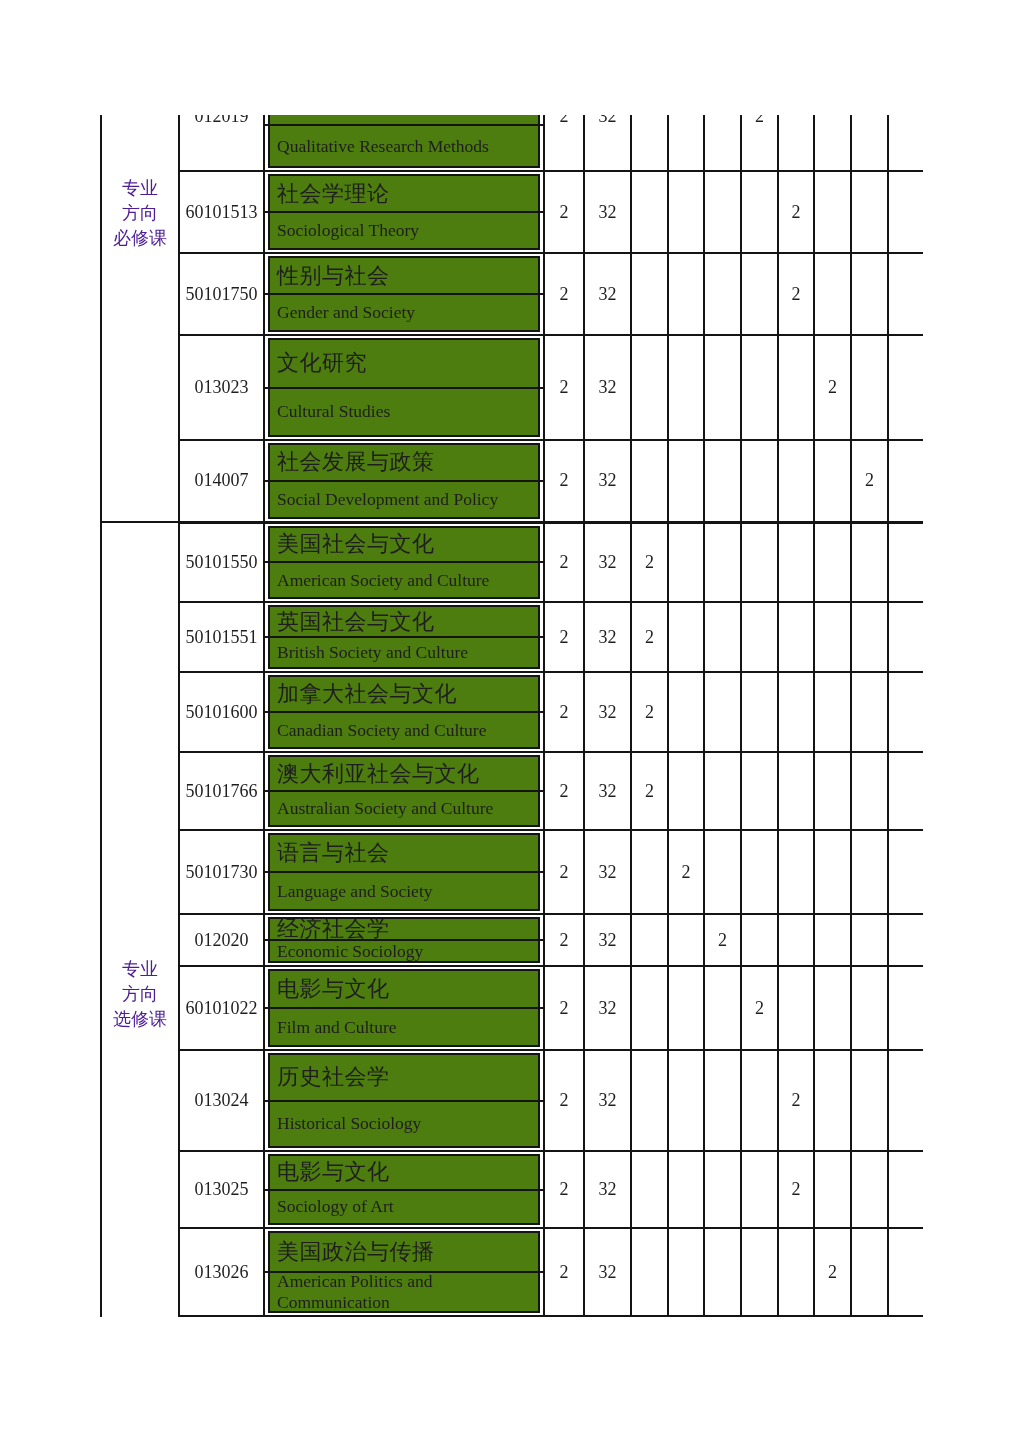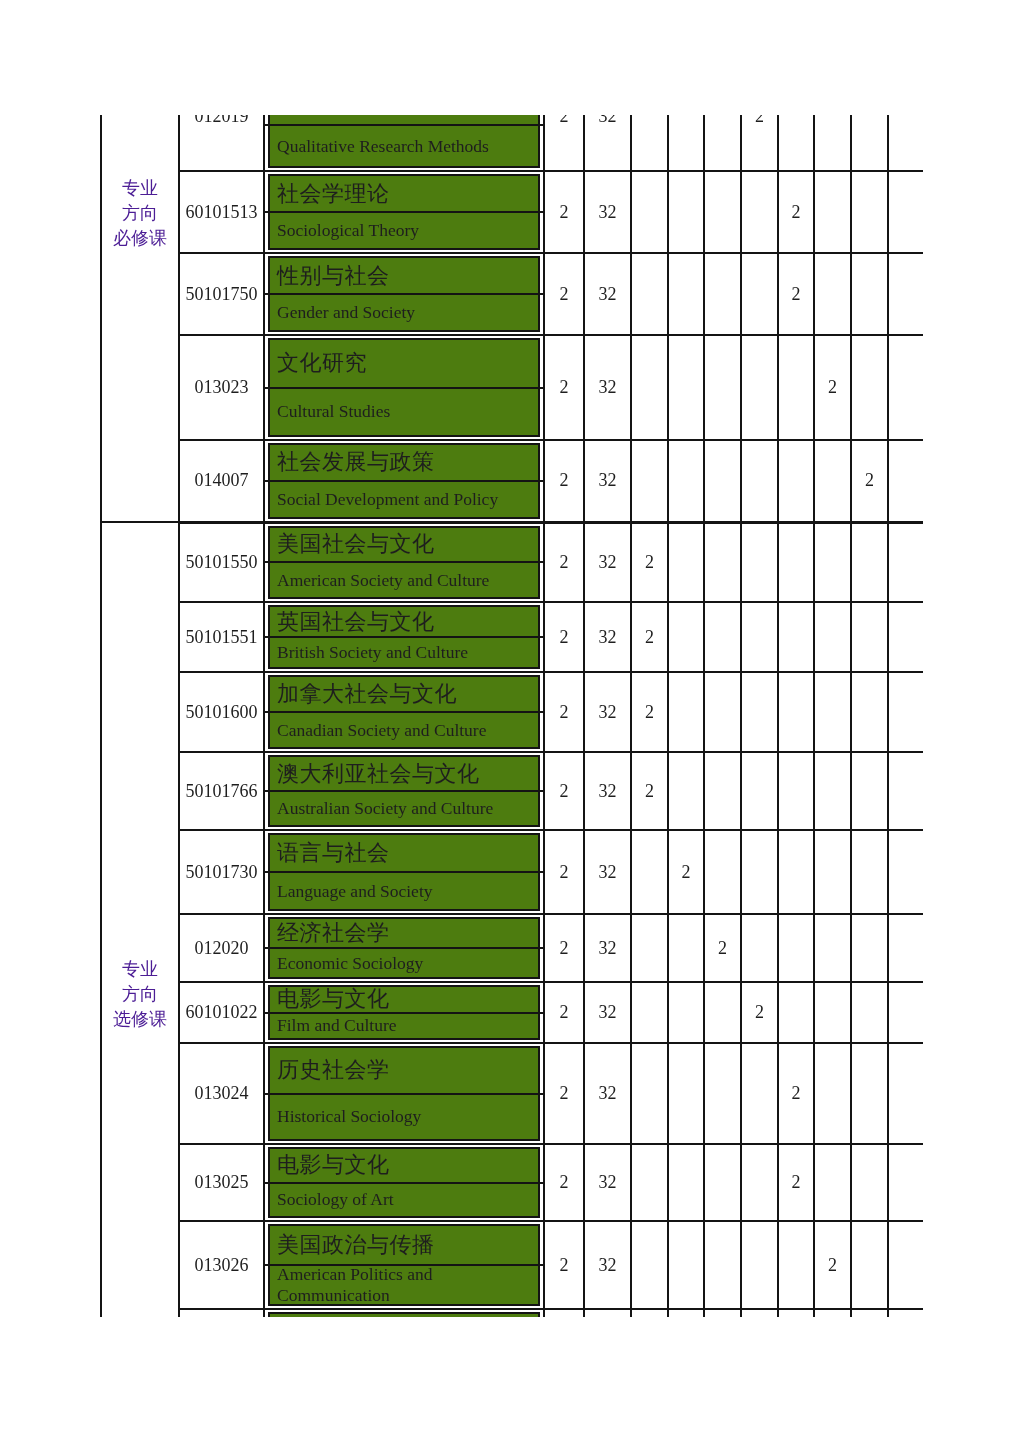--- a/index.html
+++ b/index.html
@@ -277,42 +277,42 @@
         <td class="num"></td>
         <td class="num">2</td>
         <td class="num"></td>
         <td class="num"></td>
         <td class="num"></td>
         <td class="num"></td>
         <td class="num"></td>
         <td class="num"></td>
       </tr>
 
-      <tr style="height:68px">
+      <tr style="height:52px">
         <td class="code">012020</td>
         <td class="name">
           <div class="namebox">
             <div class="cn">经济社会学</div>
             <div class="split"></div>
             <div class="en">Economic Sociology</div>
           </div>
         </td>
         <td class="num">2</td>
         <td class="num">32</td>
         <td class="num"></td>
         <td class="num"></td>
         <td class="num">2</td>
         <td class="num"></td>
         <td class="num"></td>
         <td class="num"></td>
         <td class="num"></td>
         <td class="num"></td>
       </tr>
 
-      <tr style="height:61px">
+      <tr style="height:84px">
         <td class="code">60101022</td>
         <td class="name">
           <div class="namebox">
             <div class="cn">电影与文化</div>
             <div class="split"></div>
             <div class="en">Film and Culture</div>
           </div>
         </td>
         <td class="num">2</td>
         <td class="num">32</td>

